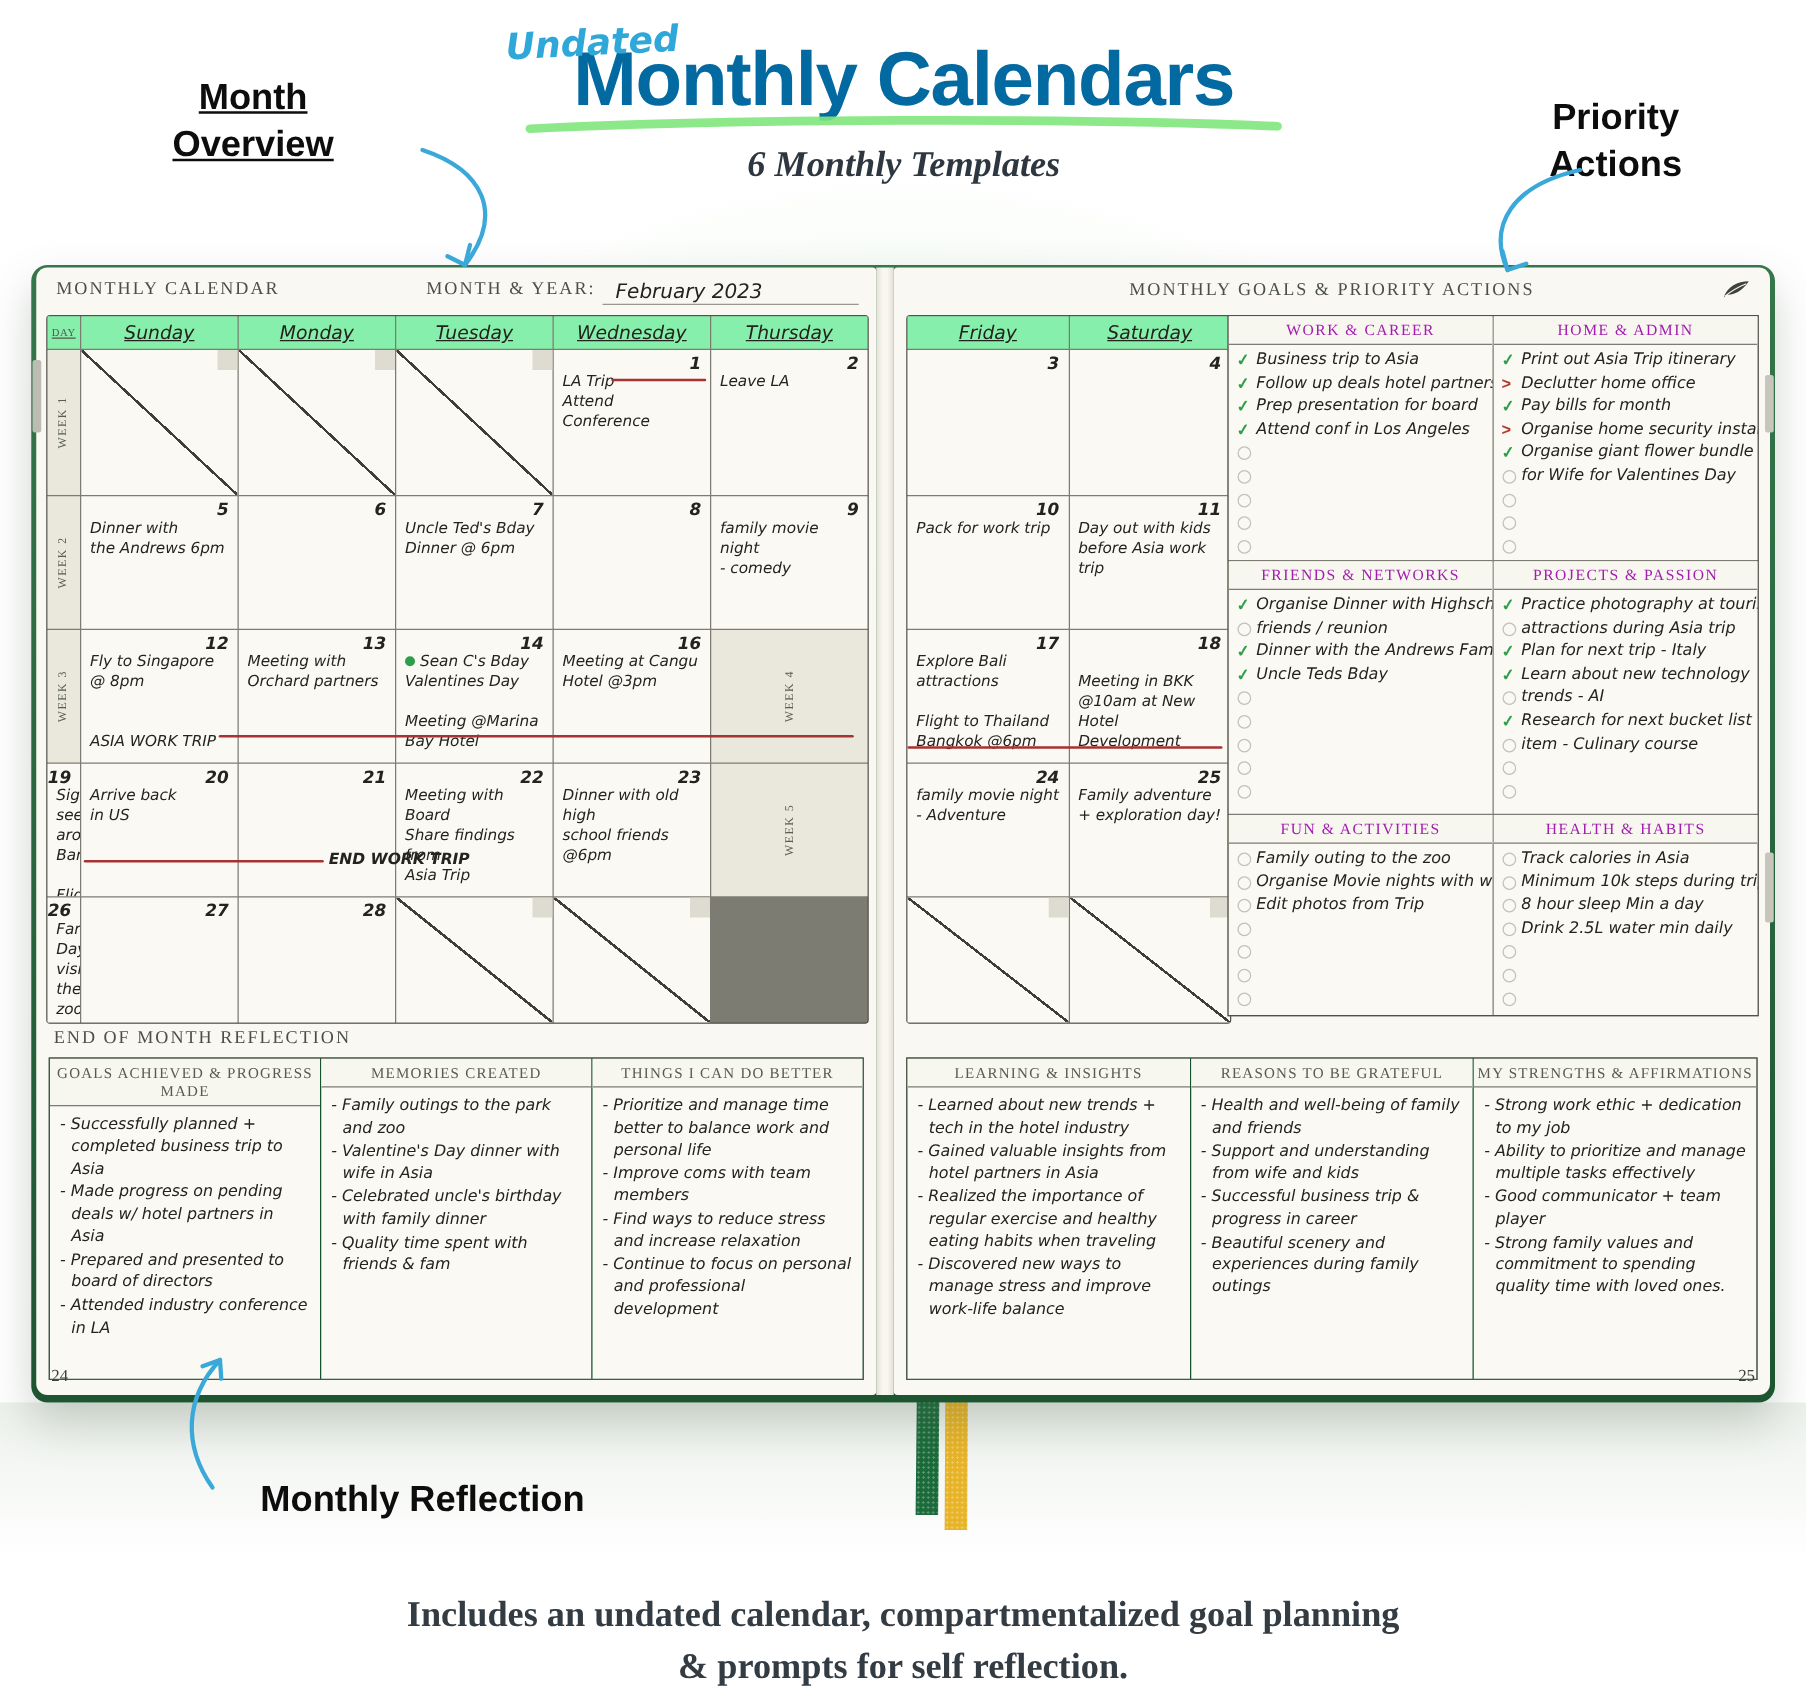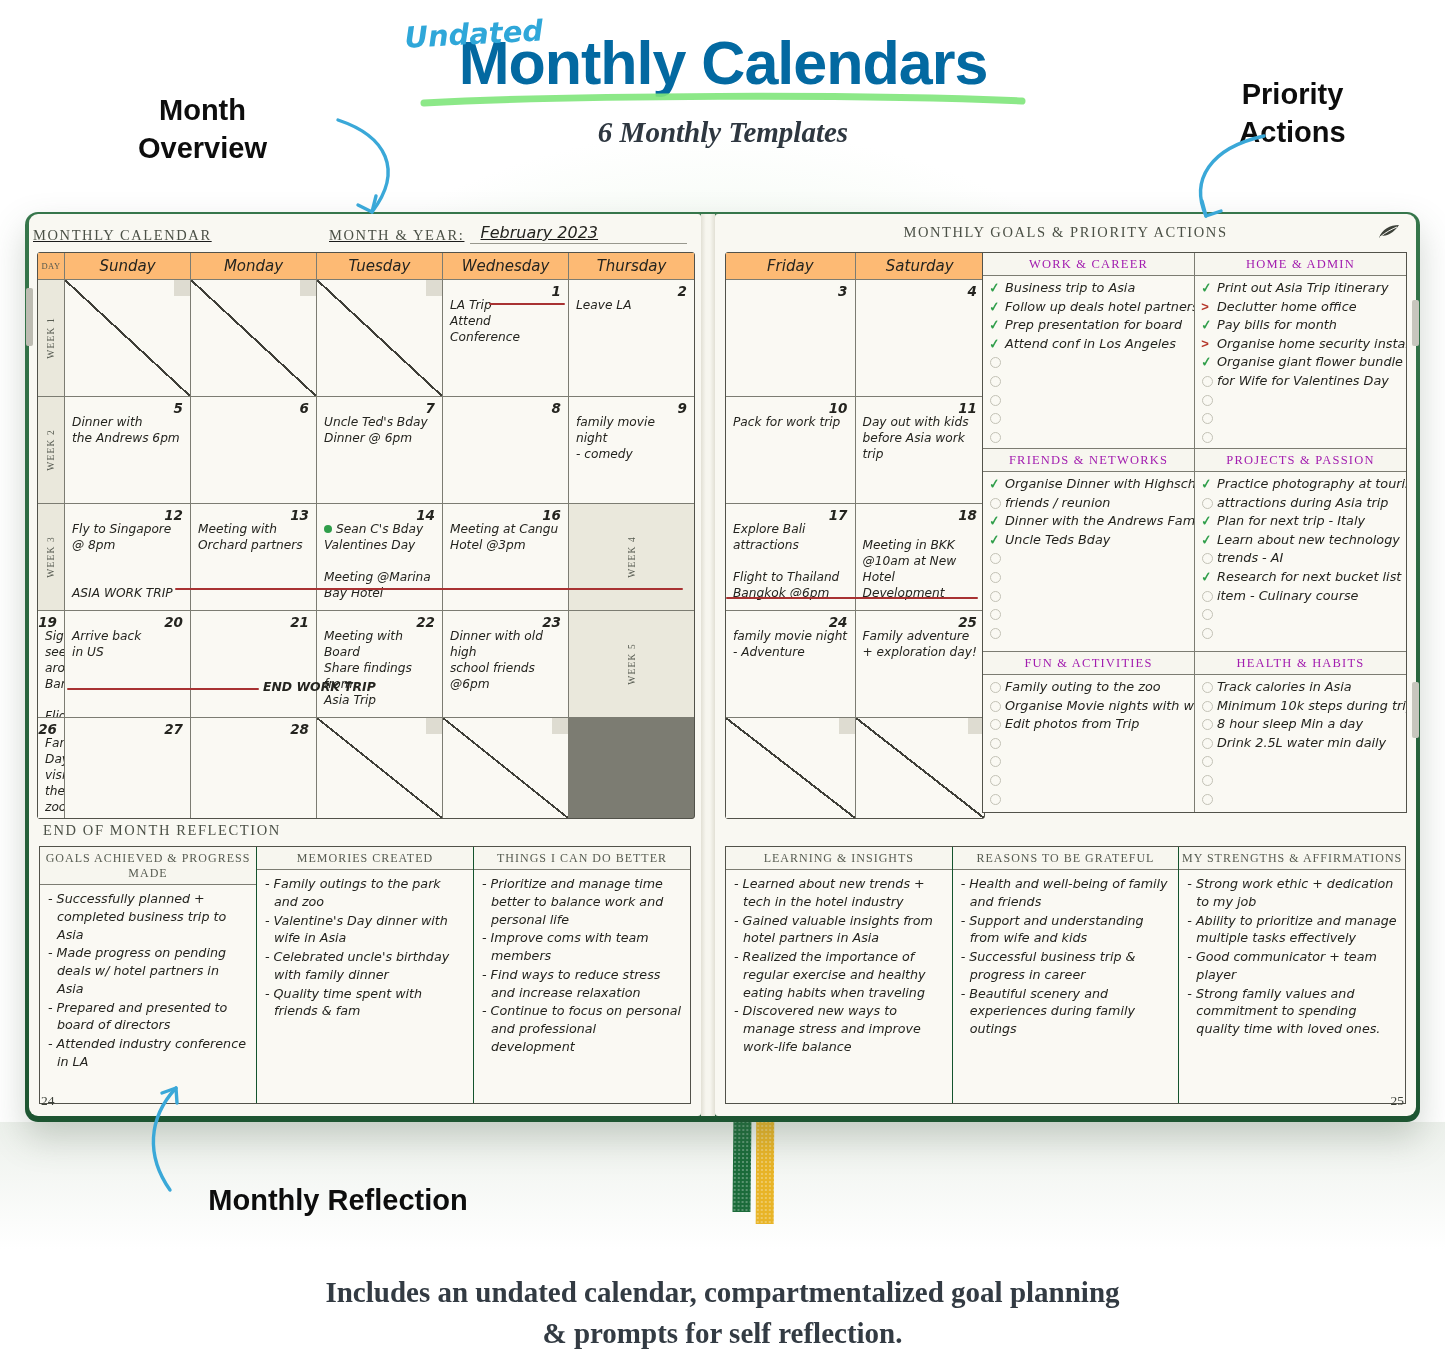--- a/index.html
+++ b/index.html
@@ -13,55 +13,55 @@
   
   .title-block{position:absolute;left:398px;top:4px;width:650px;text-align:center;z-index:3;}
   .undated{font-family:"DejaVu Sans",sans-serif;font-style:italic;font-weight:700;font-size:29px;
            color:#2fa7d9;text-align:left;padding-left:6px;transform:rotate(-3deg);margin-bottom:-6px;}
   .main-title{margin:0;font-size:61px;font-weight:800;letter-spacing:-1px;color:#0369a1;line-height:1.02;}
   .swoosh{display:block;margin:-2px auto 0;}
   .subtitle{font-family:"Liberation Serif",serif;font-style:italic;font-weight:700;font-size:29px;
             color:#2e3740;margin-top:8px;}
   
   .callout{position:absolute;font-weight:800;font-size:29px;line-height:1.3;color:#0d0d0d;text-align:center;z-index:3;}
-  .co-month{left:95px;top:92px;width:215px;}
+  .co-month{left:95px;top:60px;width:215px;text-decoration:underline;}
   .co-priority{left:1215px;top:76px;width:155px;}
   .co-reflect{left:198px;top:1182px;width:280px;}
   .arrow-svg{position:absolute;z-index:3;}
   
   .book{position:absolute;left:25px;top:212px;width:1395px;height:910px;z-index:2;}
   .cover{position:absolute;inset:0;border-radius:13px;background:linear-gradient(180deg,#36764b,#1d5531);
          box-shadow:0 16px 34px rgba(70,90,70,.25);}
   .spine-bg{position:absolute;left:676px;top:2px;width:14px;height:902px;
             background:linear-gradient(to right,#e2e0d5,#f7f6ef 35%,#f7f6ef 65%,#e2e0d5);}
   .page{position:absolute;top:2px;height:902px;background:#f9f8f2;}
   .page-left{left:4px;width:672px;border-radius:9px 3px 3px 9px;}
   .page-right{left:690px;width:701px;border-radius:3px 9px 9px 3px;}
   .dots{background-image:radial-gradient(#c8c7bb 1px,transparent 1.2px);background-size:21px 21px;background-position:9px 11px;}
   .tab{position:absolute;border-radius:2px;background:#bdbcb2;}
   .tab-l{left:-3px;top:74px;width:7px;height:58px;}
   .tab-r1{right:-3px;top:86px;width:7px;height:46px;background:#c7c6bd;}
   .tab-r2{right:-3px;top:468px;width:7px;height:56px;background:#c7c6bd;}
   
   .serifcap{font-family:"Liberation Serif",serif;letter-spacing:1.6px;color:#4b5046;font-size:14.5px;}
-  .lp-header{position:absolute;top:9px;left:4px;right:14px;display:flex;align-items:flex-end;text-decoration:underline;}
+  .lp-header{position:absolute;top:9px;left:16px;right:14px;display:flex;align-items:flex-start;}
   .lp-cal-label{width:296px;}
   .my-value{font-family:"DejaVu Sans",sans-serif;font-style:italic;font-size:16px;color:#23231f;
             border-bottom:1.2px solid #98988e;flex:1;padding:0 0 1px 10px;margin-left:6px;}
   .rp-header{position:absolute;top:9px;left:0;right:0;text-align:center;}
   .feather{position:absolute;right:16px;top:10px;}
   
   .hw{font-family:"DejaVu Sans",sans-serif;font-style:italic;color:#24241f;}
   
   .cal{display:grid;gap:1px;background:#7c7c72;border:1.5px solid #52524a;border-radius:3px;position:absolute;}
   .cal-left{top:38px;left:8px;width:656px;grid-template-columns:26px repeat(5,1fr);
             grid-template-rows:26px 116px 106px 106px 106px 100px;}
   .cal-right{top:38px;left:10px;width:258px;grid-template-columns:repeat(2,1fr);
              grid-template-rows:26px 116px 106px 106px 106px 100px;}
-  .cell-h{background:#fdba74;display:flex;align-items:center;justify-content:center;font-size:15px;}
+  .cell-h{background:#86efac;display:flex;align-items:center;justify-content:center;font-size:15px;text-decoration:underline;}
   .day-lab{font-family:"Liberation Serif",serif;font-size:8.5px;letter-spacing:.5px;color:#55584e;}
   .week-lab{background:#eae8dc;display:flex;align-items:center;justify-content:center;}
   .week-lab .vert{writing-mode:vertical-rl;transform:rotate(180deg);font-family:"Liberation Serif",serif;
                   font-size:9.5px;letter-spacing:1.2px;color:#585c52;}
   .cell{position:relative;background:#faf9f3;overflow:hidden;}
   .date{position:absolute;top:3px;right:7px;font-size:13.5px;font-weight:600;}
   .lines{padding:17px 5px 2px 7px;font-size:12.2px;line-height:16px;position:relative;z-index:2;}
   .cross{position:absolute;inset:0;z-index:1;
          background:linear-gradient(to top right,transparent calc(50% - 1px),#3f3f38 calc(50% - 1px),#3f3f38 calc(50% + 1px),transparent calc(50% + 1px));}
   .corner{position:absolute;top:0;right:0;width:16px;height:16px;background:#dedcd1;}

